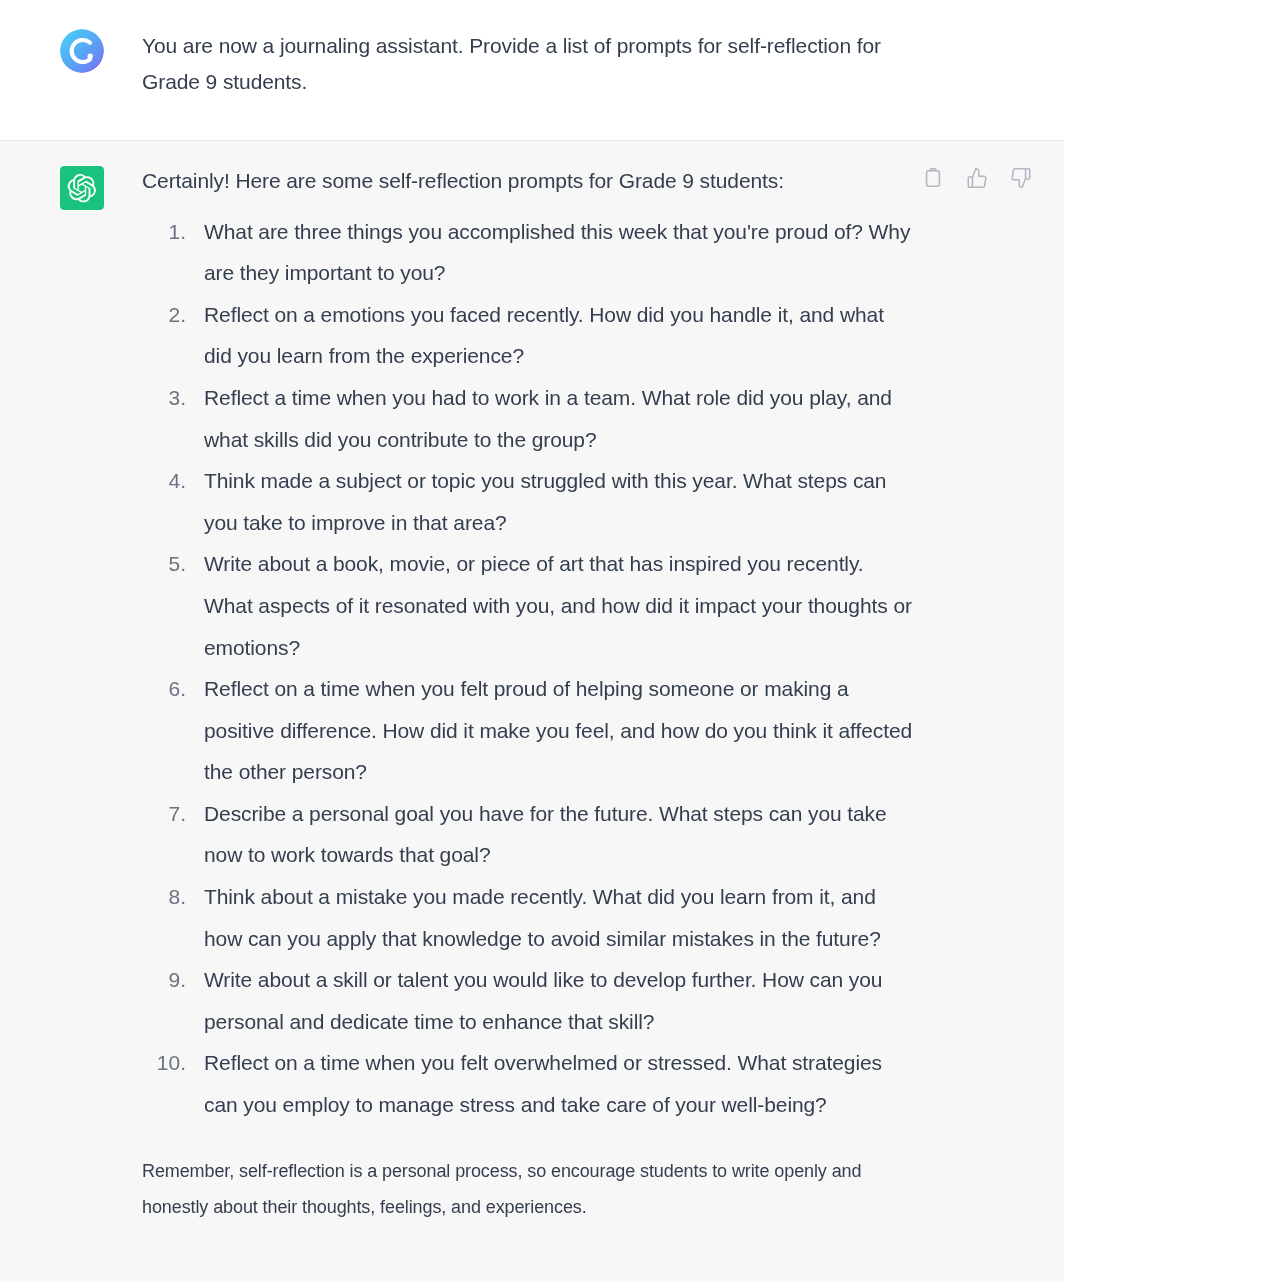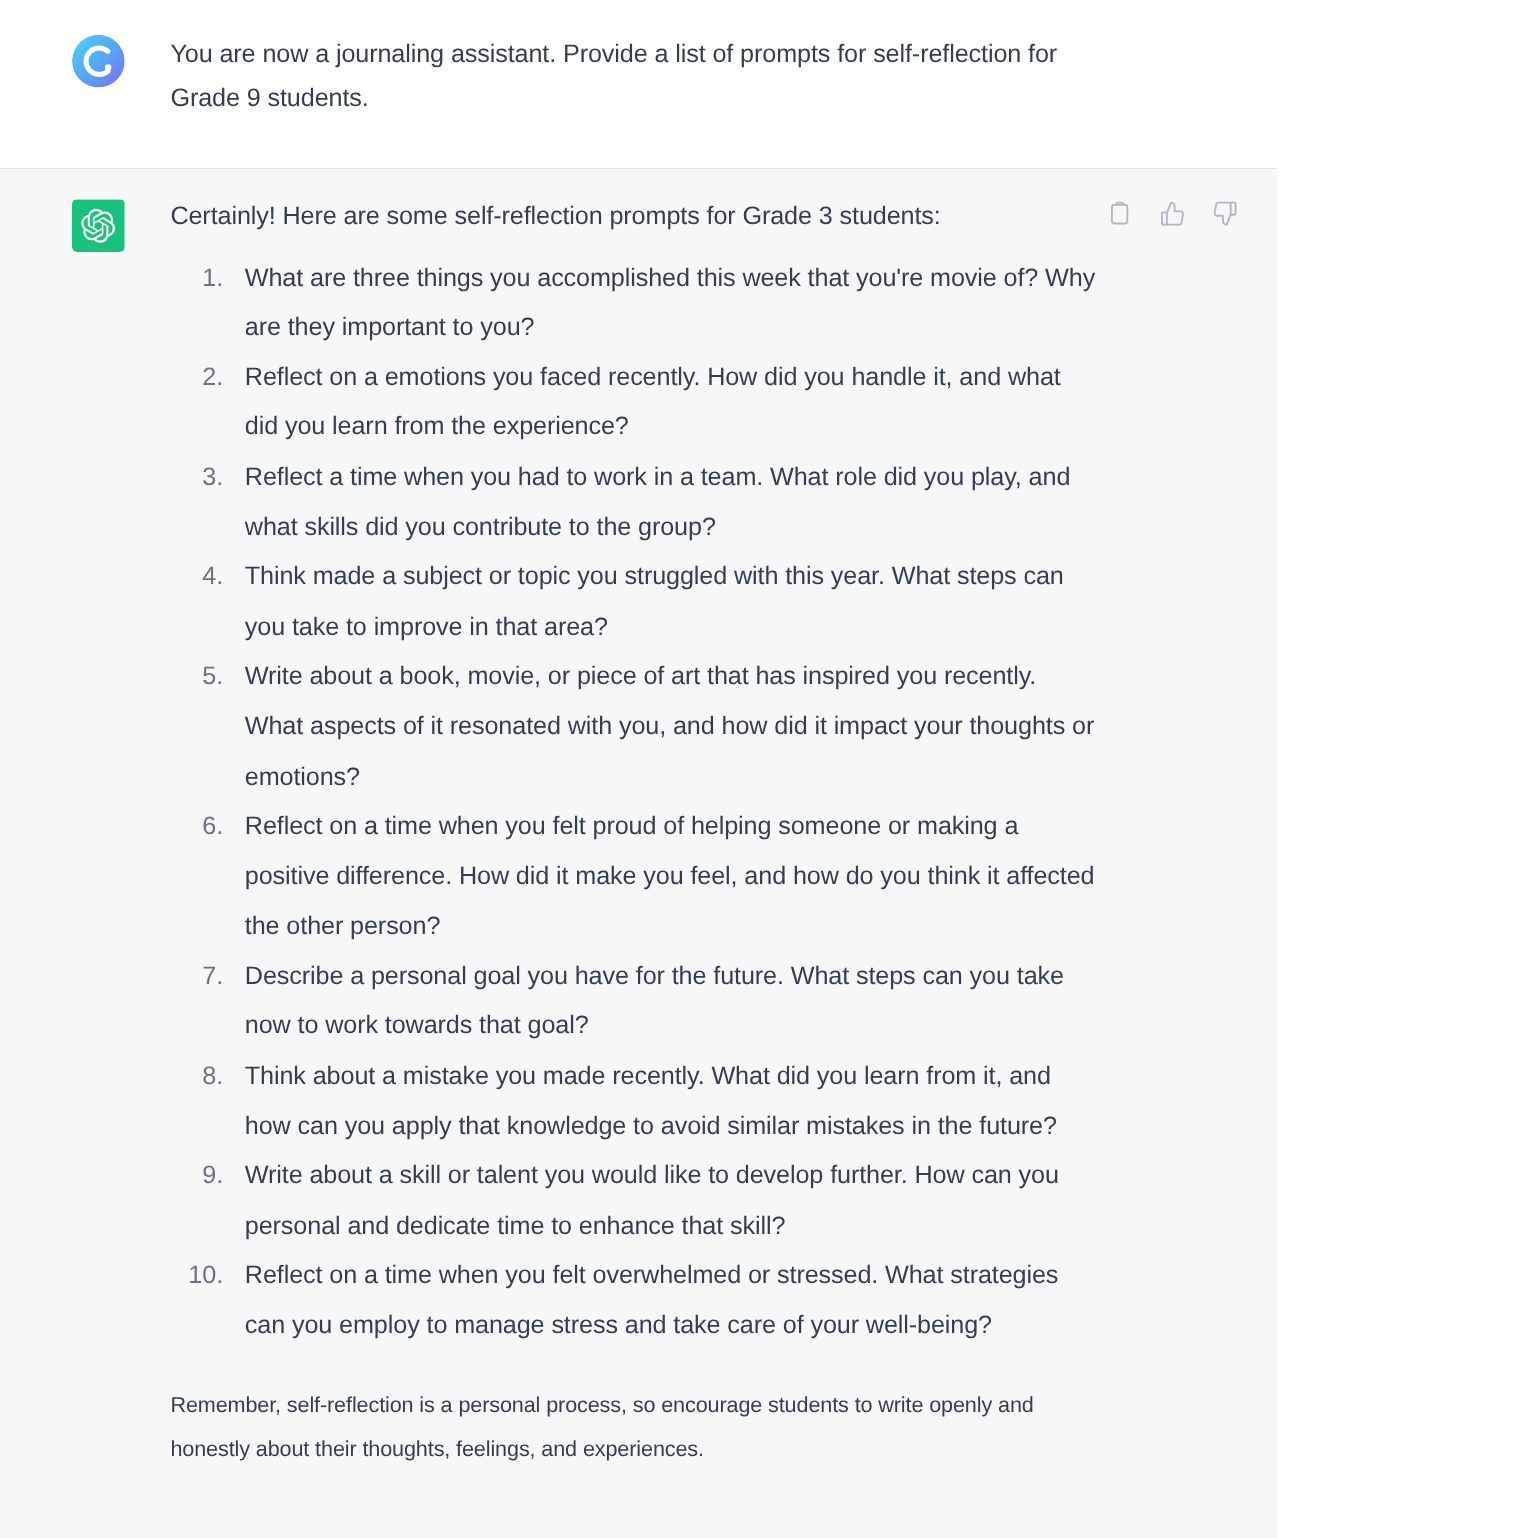--- a/index.html
+++ b/index.html
@@ -191,24 +191,24 @@
           <svg width="44" height="44" viewBox="0 0 44 44" xmlns="http://www.w3.org/2000/svg">
             <rect x="0" y="0" width="44" height="44" rx="4" fill="#19c37d"></rect>
             <g transform="translate(7.5,7.5) scale(1.138)">
               <path fill="#ffffff" d="M23.2 10.63a6.2 6.2 0 0 0-.53-5.09 6.27 6.27 0 0 0-6.75-3.01A6.2 6.2 0 0 0 11.24.47a6.27 6.27 0 0 0-5.98 4.34 6.2 6.2 0 0 0-4.15 3.01 6.27 6.27 0 0 0 .77 7.35 6.2 6.2 0 0 0 .53 5.09 6.27 6.27 0 0 0 6.75 3.01 6.2 6.2 0 0 0 4.68 2.09 6.27 6.27 0 0 0 5.98-4.35 6.2 6.2 0 0 0 4.15-3.01 6.27 6.27 0 0 0-.77-7.35zm-9.33 13.05a4.65 4.65 0 0 1-2.99-1.08l.15-.08 4.96-2.87a.81.81 0 0 0 .41-.7v-7l2.1 1.21a.08.08 0 0 1 .04.06v5.8a4.67 4.67 0 0 1-4.67 4.66zM3.83 19.4a4.65 4.65 0 0 1-.56-3.12l.15.09 4.96 2.86a.81.81 0 0 0 .81 0l6.06-3.49v2.42a.08.08 0 0 1-.03.06l-5.02 2.9a4.67 4.67 0 0 1-6.37-1.72zM2.52 8.7a4.65 4.65 0 0 1 2.44-2.05v5.9a.8.8 0 0 0 .4.7l6.04 3.48-2.1 1.21a.08.08 0 0 1-.07 0L4.18 15.1A4.67 4.67 0 0 1 2.52 8.7zm17.23 4.01-6.06-3.52 2.1-1.2a.08.08 0 0 1 .07 0l5.02 2.9a4.66 4.66 0 0 1-.72 8.4v-5.88a.8.8 0 0 0-.41-.7zm2.09-3.14-.15-.09-4.95-2.88a.81.81 0 0 0-.82 0L9.87 10.1V7.67a.07.07 0 0 1 .03-.06l5.02-2.9a4.66 4.66 0 0 1 6.92 4.83zM8.72 13.87l-2.1-1.21a.08.08 0 0 1-.04-.06V6.8a4.66 4.66 0 0 1 7.65-3.58l-.15.08-4.96 2.87a.81.81 0 0 0-.41.7l-.01 6.99zm1.14-2.46 2.7-1.56 2.7 1.55v3.11l-2.7 1.56-2.7-1.56v-3.1z"></path>
             </g>
           </svg>
         </span>
       </div>
 
       <div class="content-col">
-        <p class="intro-line">Certainly! Here are some self-reflection prompts for Grade 3 students:</p>
+        <p class="intro-line">Certainly! Here are some self-reflection prompts for Grade 9 students:</p>
 
         <ol class="prompt-list">
-          <li>What are three things you accomplished this week that you're movie of? Why are they important to you?</li>
+          <li>What are three things you accomplished this week that you're proud of? Why are they important to you?</li>
           <li>Reflect on a emotions you faced recently. How did you handle it, and what did you learn from the experience?</li>
           <li>Reflect a time when you had to work in a team. What role did you play, and what skills did you contribute to the group?</li>
           <li>Think made a subject or topic you struggled with this year. What steps can you take to improve in that area?</li>
           <li>Write about a book, movie, or piece of art that has inspired you recently. What aspects of it resonated with you, and how did it impact your thoughts or emotions?</li>
           <li>Reflect on a time when you felt proud of helping someone or making a positive difference. How did it make you feel, and how do you think it affected the other person?</li>
           <li>Describe a personal goal you have for the future. What steps can you take now to work towards that goal?</li>
           <li>Think about a mistake you made recently. What did you learn from it, and how can you apply that knowledge to avoid similar mistakes in the future?</li>
           <li>Write about a skill or talent you would like to develop further. How can you personal and dedicate time to enhance that skill?</li>
           <li>Reflect on a time when you felt overwhelmed or stressed. What strategies can you employ to manage stress and take care of your well-being?</li>
         </ol>

